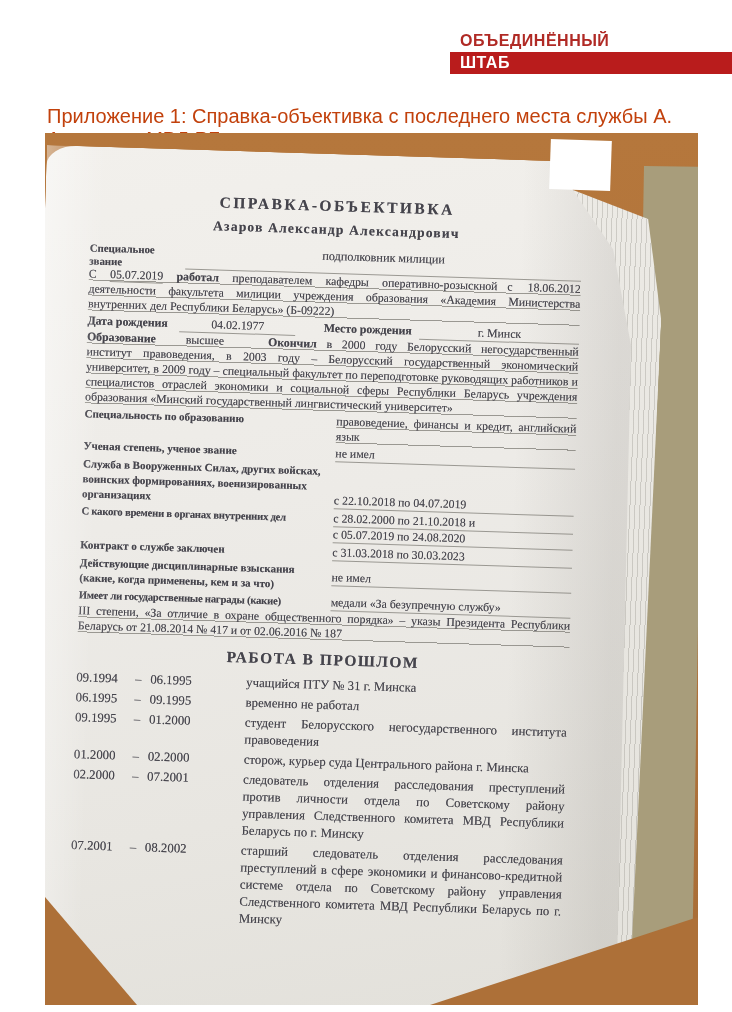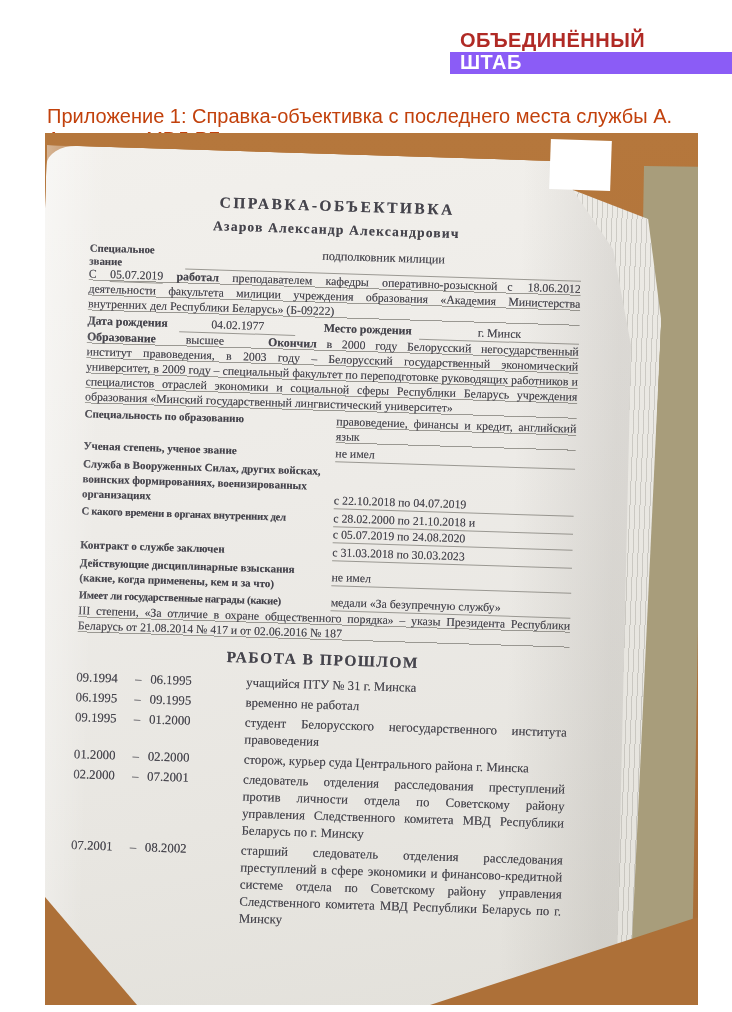--- a/index.html
+++ b/index.html
@@ -2,23 +2,23 @@
 <html lang="ru"><head>
 <meta charset="utf-8">
 <style>
   html,body{margin:0;padding:0;}
   body{
     width:732px;height:1012px;position:relative;background:#ffffff;
     font-family:"Liberation Sans",sans-serif;overflow:hidden;
   }
   
   .logo{position:absolute;left:450px;right:0;top:31px;font-weight:bold;
-        font-size:20px;line-height:19px;color:#b02a25;letter-spacing:.5px;}
+        font-size:16px;line-height:19px;color:#b02a25;letter-spacing:.5px;}
   .logo .l1,.logo .l3{padding-left:10px;}
-  .logo .bar{background:#8b5cf6;color:#ffffff;padding:1px 0 2px 10px;margin:2px 0;}
+  .logo .bar{background:#b91c1c;color:#ffffff;padding:1px 0 2px 10px;margin:2px 0;}
   .caption{position:absolute;left:47px;top:105px;width:660px;
            font-size:20px;color:#c2410c;}
   
   .photo{position:absolute;left:45px;top:133px;width:653px;height:872px;
          background:linear-gradient(180deg,#b5773c 0%,#b0723a 55%,#a86d36 100%);
          overflow:hidden;}
   .folder{position:absolute;right:-8px;top:34px;width:62px;height:860px;
           background:#a89d7b;transform:rotate(1deg);transform-origin:top right;}
   .stack{position:absolute;left:498px;top:48px;width:124px;height:840px;
          transform:rotate(2.4deg);transform-origin:top left;

